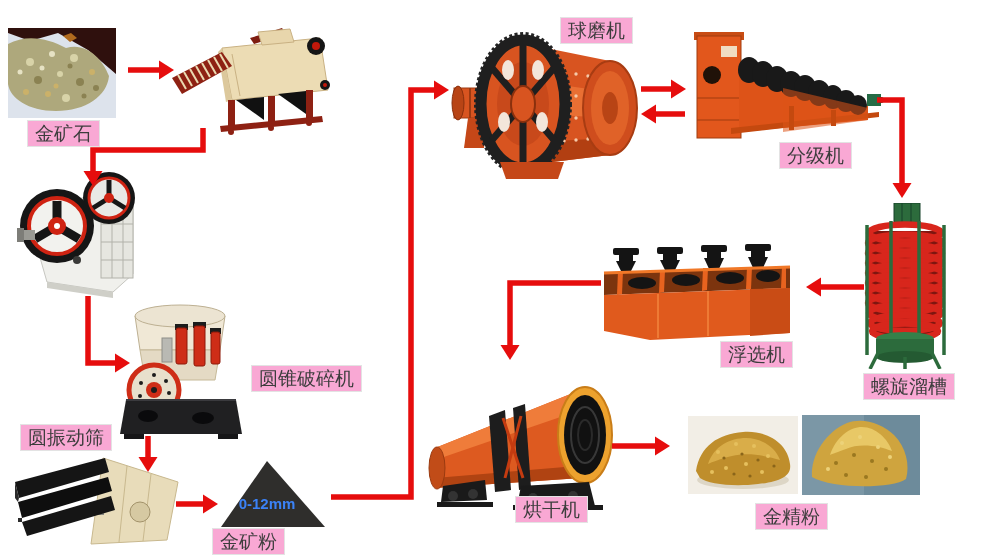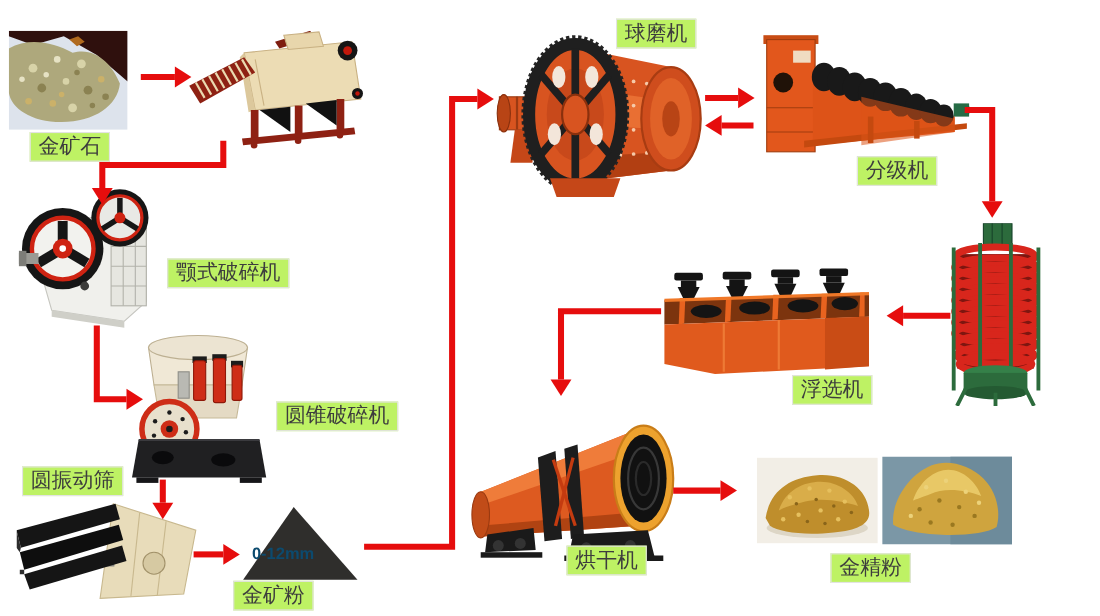--- a/index.html
+++ b/index.html
@@ -1,22 +1,22 @@
 <!DOCTYPE html>
 <html><head>
 <meta charset="utf-8">
 <style>
   html,body{margin:0;padding:0;background:#ffffff;}
   .canvas{position:relative;width:1000px;height:560px;background:#ffffff;overflow:hidden;
           font-family:"Liberation Sans", sans-serif;}
   .node{position:absolute;}
   .node svg{display:block;}
-  .label{position:absolute;background:#bef264;border:1px solid #e3e3e3;color:#3d3d3d;
+  .label{position:absolute;background:#f9a8d4;border:1px solid #e3e3e3;color:#3d3d3d;
           font-size:19px;line-height:25px;padding:0 7px;white-space:nowrap;}
-  .badge{position:absolute;color:#0c4a6e;font-weight:bold;font-size:15px;text-align:left;}
+  .badge{position:absolute;color:#3b82f6;font-weight:bold;font-size:15px;text-align:center;}
   #arrows{position:absolute;left:0;top:0;pointer-events:none;}
 </style>
 </head>
 <body>
 
 <div class="canvas">
 
   <div class="node" style="left:8px;top:28px">
     <svg width="108" height="90" viewBox="0 0 108 90">
       <rect width="108" height="90" fill="#dde3ec"></rect>
@@ -461,23 +461,23 @@
         <polyline points="601,283 510,283 510,345" fill="none" stroke="#e60d0d" stroke-width="5.5" stroke-linejoin="miter"></polyline>
         <polygon points="510,360 500.5,345 519.5,345" fill="#e60d0d"></polygon>
       </g>
       <g>
         <polyline points="612,446 655,446" fill="none" stroke="#e60d0d" stroke-width="5.5" stroke-linejoin="miter"></polyline>
         <polygon points="670,446 655,455.5 655,436.5" fill="#e60d0d"></polygon>
       </g>
     </svg>
 
   <div class="label" style="left:27px;top:120px">金矿石</div>
-  <div class="label" style="left:152px;top:235px">颚式破碎机</div>
   <div class="label" style="left:20px;top:424px">圆振动筛</div>
   <div class="label" style="left:251px;top:365px">圆锥破碎机</div>
   <div class="label" style="left:212px;top:528px">金矿粉</div>
   <div class="label" style="left:560px;top:17px">球磨机</div>
   <div class="label" style="left:779px;top:142px">分级机</div>
+  <div class="label" style="left:863px;top:373px">螺旋溜槽</div>
   <div class="label" style="left:720px;top:341px">浮选机</div>
   <div class="label" style="left:515px;top:496px">烘干机</div>
   <div class="label" style="left:755px;top:503px">金精粉</div>
 
 </div>
 
 </body></html>

